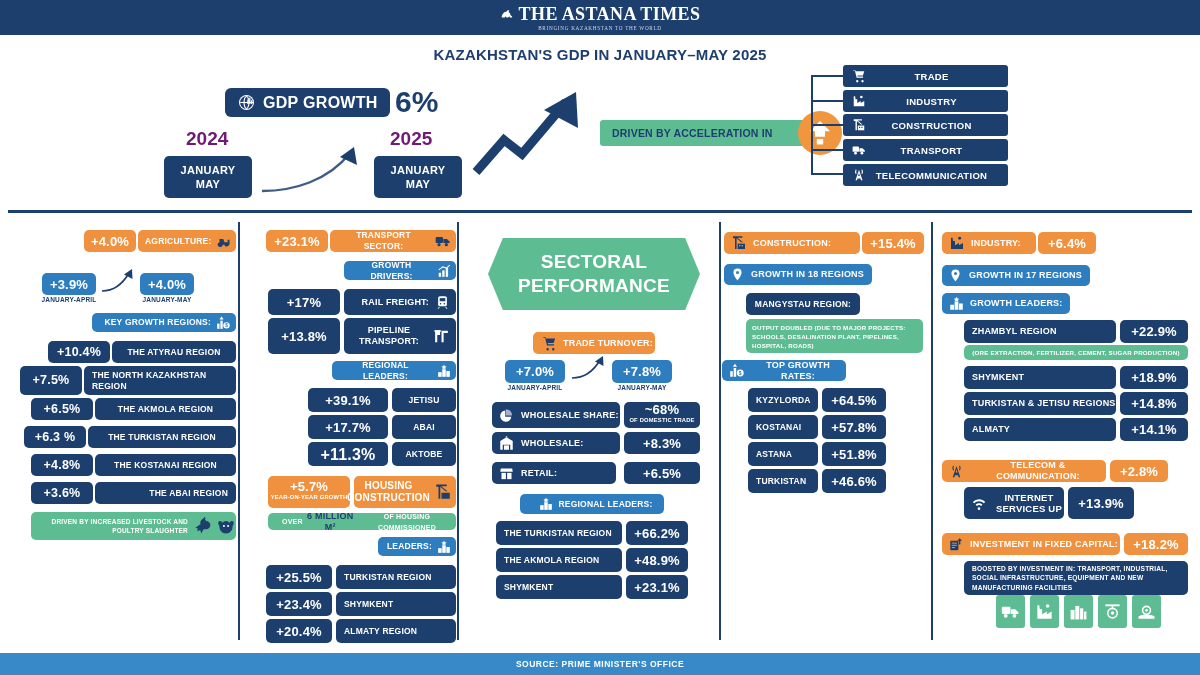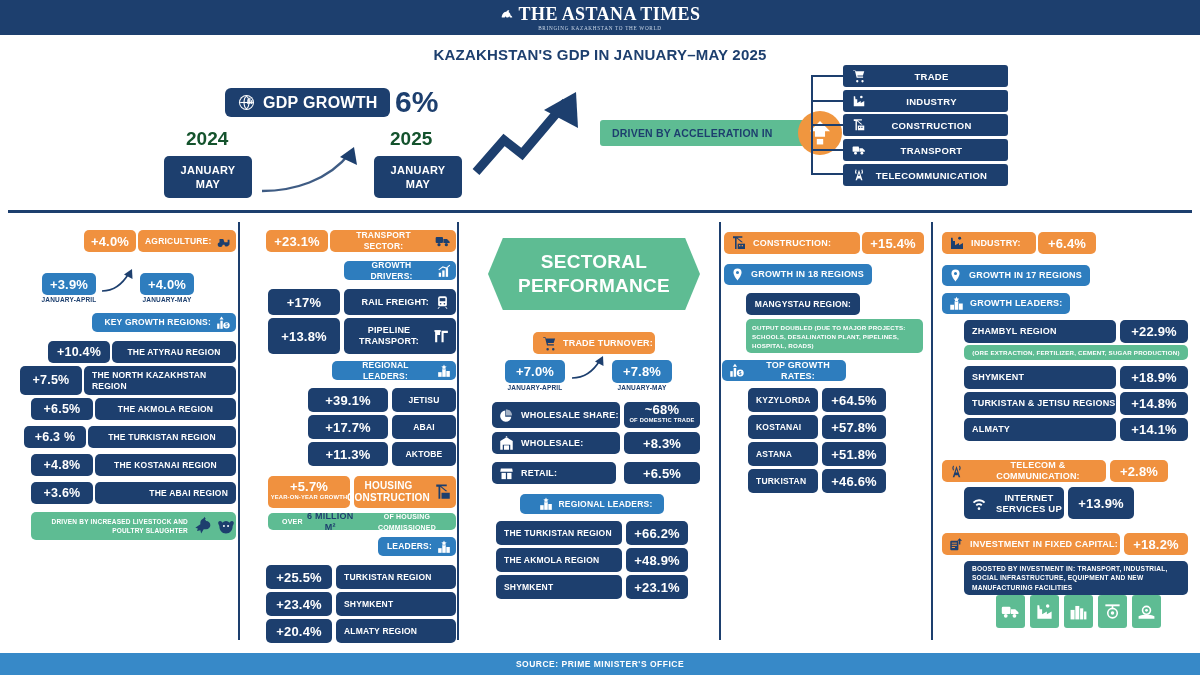--- a/index.html
+++ b/index.html
@@ -40,21 +40,21 @@
     position:absolute; left:225px; top:88px; height:29px; background:#1d3f6e;
     border-radius:6px; display:flex; align-items:center; gap:7px; padding:0 12px;
   }
   .gdp-pill .label { color:#fff; font-size:16px; font-weight:bold; letter-spacing:0.3px; }
   .globe-icon { width:19px; height:19px; display:block; }
   .gdp-value {
     position:absolute; left:395px; top:84px; color:#1d3f6e;
     font-size:30px; font-weight:bold; line-height:36px;
   }
   .yr {
-    position:absolute; color:#14532d; font-size:19px; font-weight:bold;
+    position:absolute; color:#701a75; font-size:19px; font-weight:bold;
   }
   .yr-2024 { left:186px; top:128px; }
   .yr-2025 { left:390px; top:128px; }
   .period-box {
     position:absolute; width:88px; height:42px; background:#1d3f6e; border-radius:5px;
     color:#fff; font-size:11px; font-weight:bold; display:flex; flex-direction:column;
     align-items:center; justify-content:center; line-height:14px; letter-spacing:0.3px;
   }
   .pb-1 { left:164px; top:156px; }
   .pb-2 { left:374px; top:156px; }
@@ -380,21 +380,21 @@
           <rect x="16" y="12" width="6" height="10" fill="#fff"></rect>
           <path fill="#fff" d="M12 1l1.4 3 3.1.3-2.3 2.1.7 3-2.9-1.6L9.1 9.4l.7-3L7.5 4.3l3.1-.3z"></path>
         </svg>
     </span>
   </div>
 
   <div class="chip navy" style="left:308px;top:388px;width:80px;height:24px;font-size:13px">+39.1%</div>
   <div class="chip navy" style="left:392px;top:388px;width:64px;height:24px;font-size:8.5px">JETISU</div>
   <div class="chip navy" style="left:308px;top:415px;width:80px;height:24px;font-size:13px">+17.7%</div>
   <div class="chip navy" style="left:392px;top:415px;width:64px;height:24px;font-size:8.5px">ABAI</div>
-  <div class="chip navy" style="left:308px;top:442px;width:80px;height:24px;font-size:13px">+11.3%</div>
+  <div class="chip navy" style="left:308px;top:442px;width:80px;height:24px;font-size:16px">+11.3%</div>
   <div class="chip navy" style="left:392px;top:442px;width:64px;height:24px;font-size:8.5px">AKTOBE</div>
 
   <div class="chip orange" style="left:268px;top:476px;width:82px;height:32px;flex-direction:column;gap:0">
     <span style="font-size:13px">+5.7%</span>
     <span style="font-size:5.8px">YEAR-ON-YEAR GROWTH</span>
   </div>
   <div class="chip orange icon-row" style="left:354px;top:476px;width:102px;height:32px;font-size:10px;justify-content:flex-end;padding-right:4px;gap:4px">
     <span style="text-align:center;line-height:12px">HOUSING CONSTRUCTION</span>
     <span class="ic">
       <svg width="18" height="18" viewBox="0 0 24 24">

